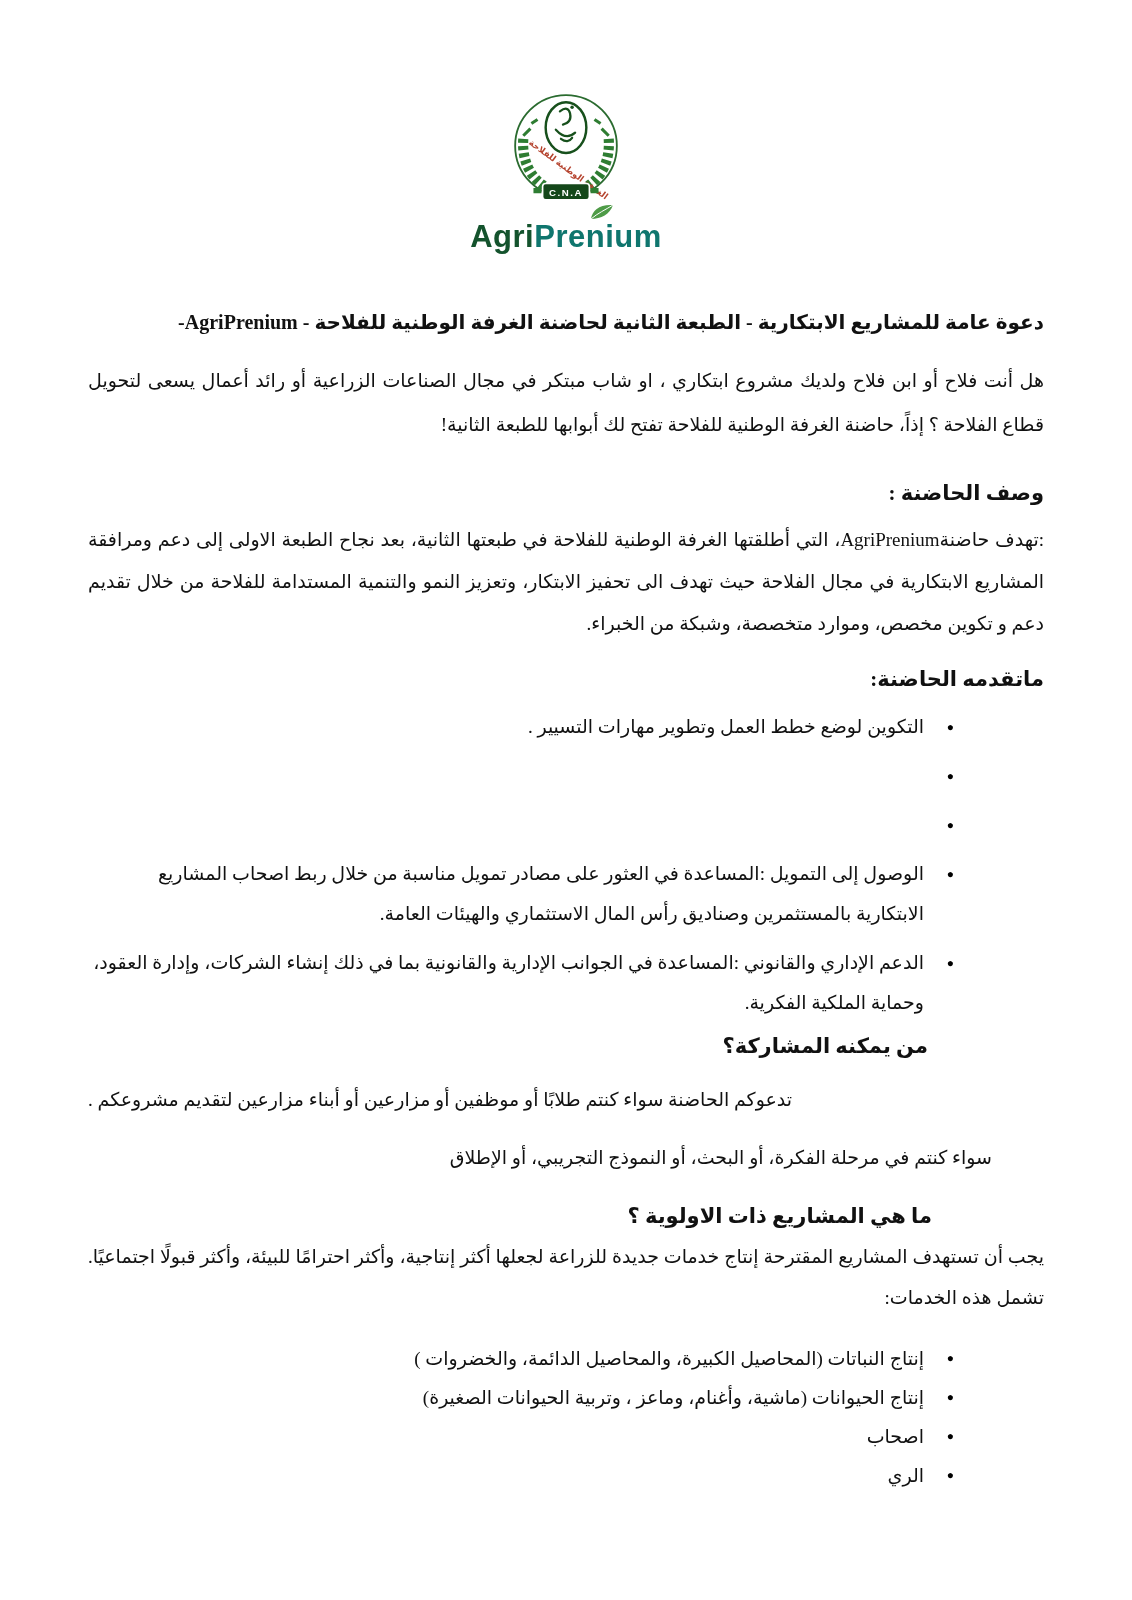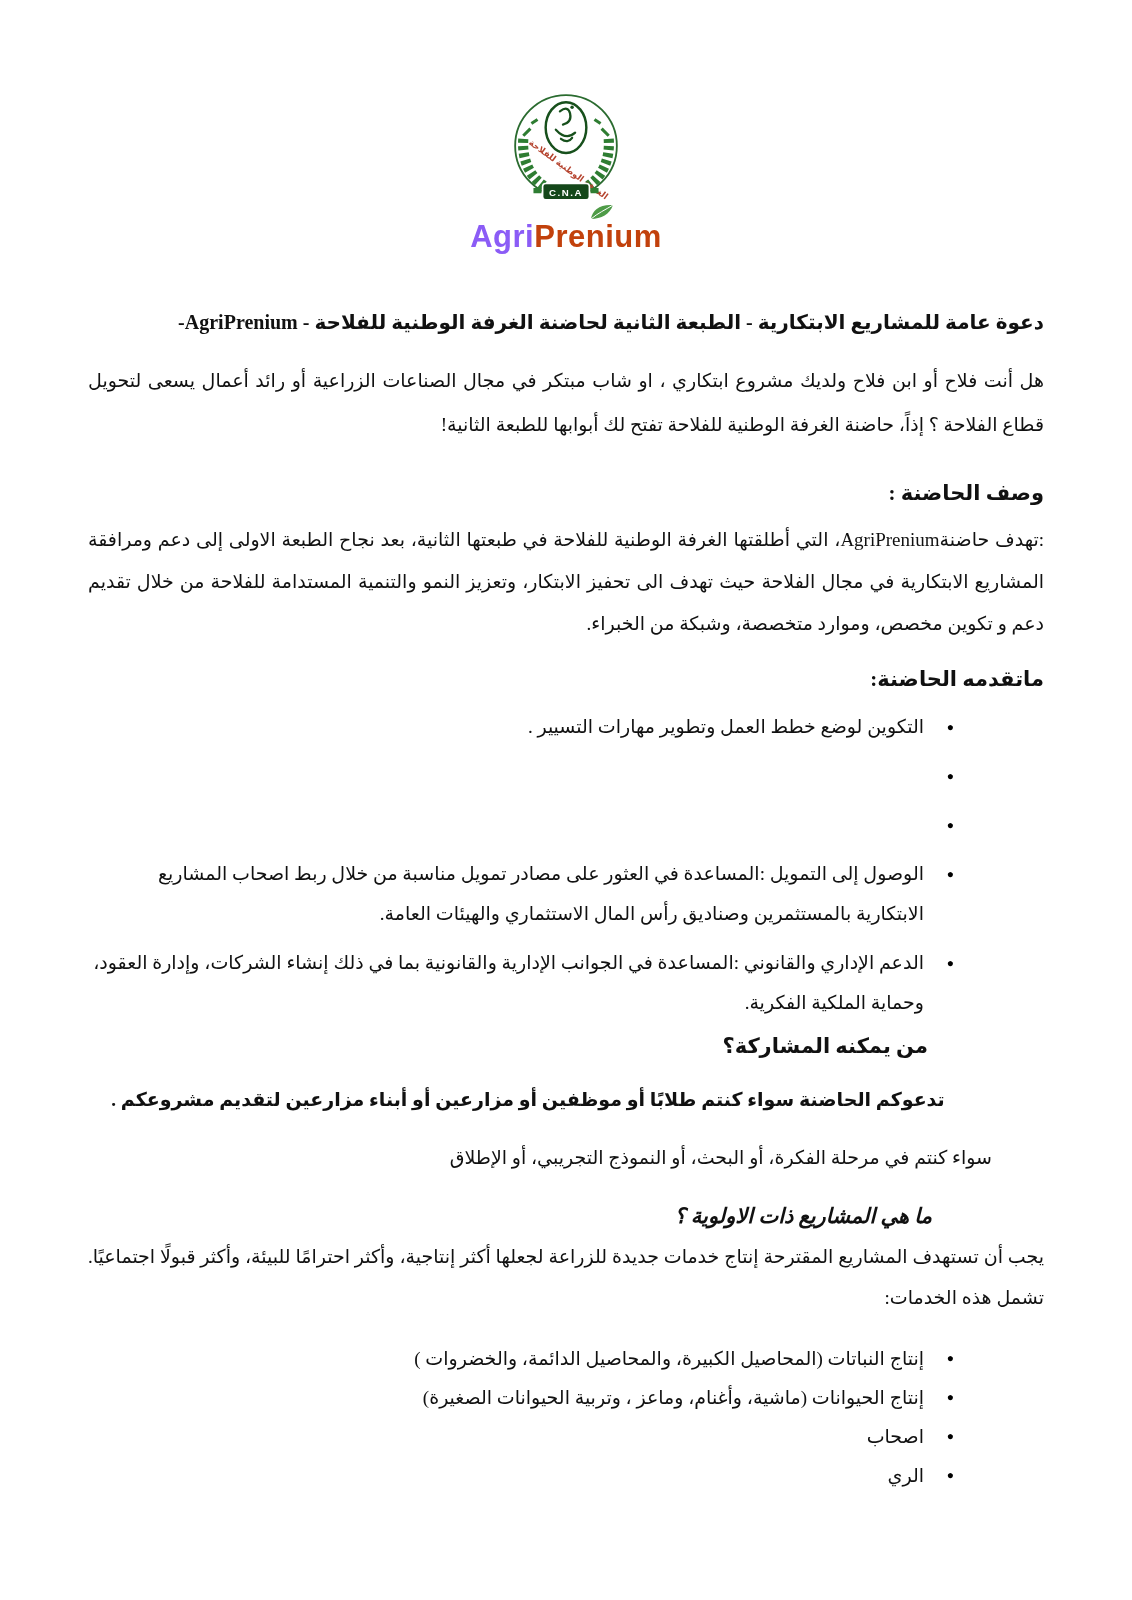--- a/index.html
+++ b/index.html
@@ -10,22 +10,22 @@
     font-family:"Liberation Serif","DejaVu Serif","DejaVu Sans",serif;
   }
   
   .logo-block { padding-top:92px; text-align:center; direction:ltr; }
   .emblem-wrap { display:inline-block; line-height:0; }
   .wordmark {
     position:relative; display:inline-block; margin-top:4px;
     font-family:"Liberation Sans","DejaVu Sans",sans-serif;
     font-weight:bold; font-size:31px; letter-spacing:0.5px; line-height:1.2;
   }
-  .wm-agri   { color:#8b5cf6; }
-  .wm-prenium{ color:#c2410c; }
+  .wm-agri   { color:#14532d; }
+  .wm-prenium{ color:#0f766e; }
   .leaf-icon { position:absolute; top:-15px; left:62%; }
   
   .content { direction:rtl; padding:0 88px; font-size:19px; }
   .doc-title {
     margin-top:52px; font-weight:bold; font-size:20px;
     line-height:30px;
   }
   .para { text-align:justify; }
   .p-intro { margin-top:22px; line-height:44px; }
   .h-sec { font-weight:bold; font-size:21px; line-height:28px; }
@@ -34,23 +34,23 @@
   .h-offer { margin-top:20px; }
   .blist { margin-top:14px; padding-right:90px; list-style:none; }
   .li { display:flex; align-items:flex-start; }
   .blist-offer .li { margin-bottom:9px; line-height:40px; }
   .blist-priority .li { margin-bottom:2px; line-height:37px; }
   .bullet {
     flex:none; width:30px; font-size:12px; line-height:inherit; color:#000;
   }
   .li-text { text-align:right; }
   .h-participate { margin-top:0; margin-right:116px; }
-  .p-invite { margin-top:20px; margin-right:76px; text-align:center; line-height:40px;font-weight:bold; }
+  .p-invite { margin-top:20px; margin-right:76px; text-align:left; line-height:40px; }
   .p-stages { margin-top:18px; margin-right:52px; text-align:right; line-height:40px; }
-  .h-priority { margin-top:24px; margin-right:112px;font-style:italic; }
+  .h-priority { margin-top:24px; margin-right:112px; }
   .p-priority { margin-top:6px; line-height:41px; }
   .blist-priority { margin-top:22px; }
   svg text { font-family:"Liberation Sans","DejaVu Sans",sans-serif; }
 </style>
 </head>
 <body>
 
 <div class="page">
 
   <div class="logo-block">

